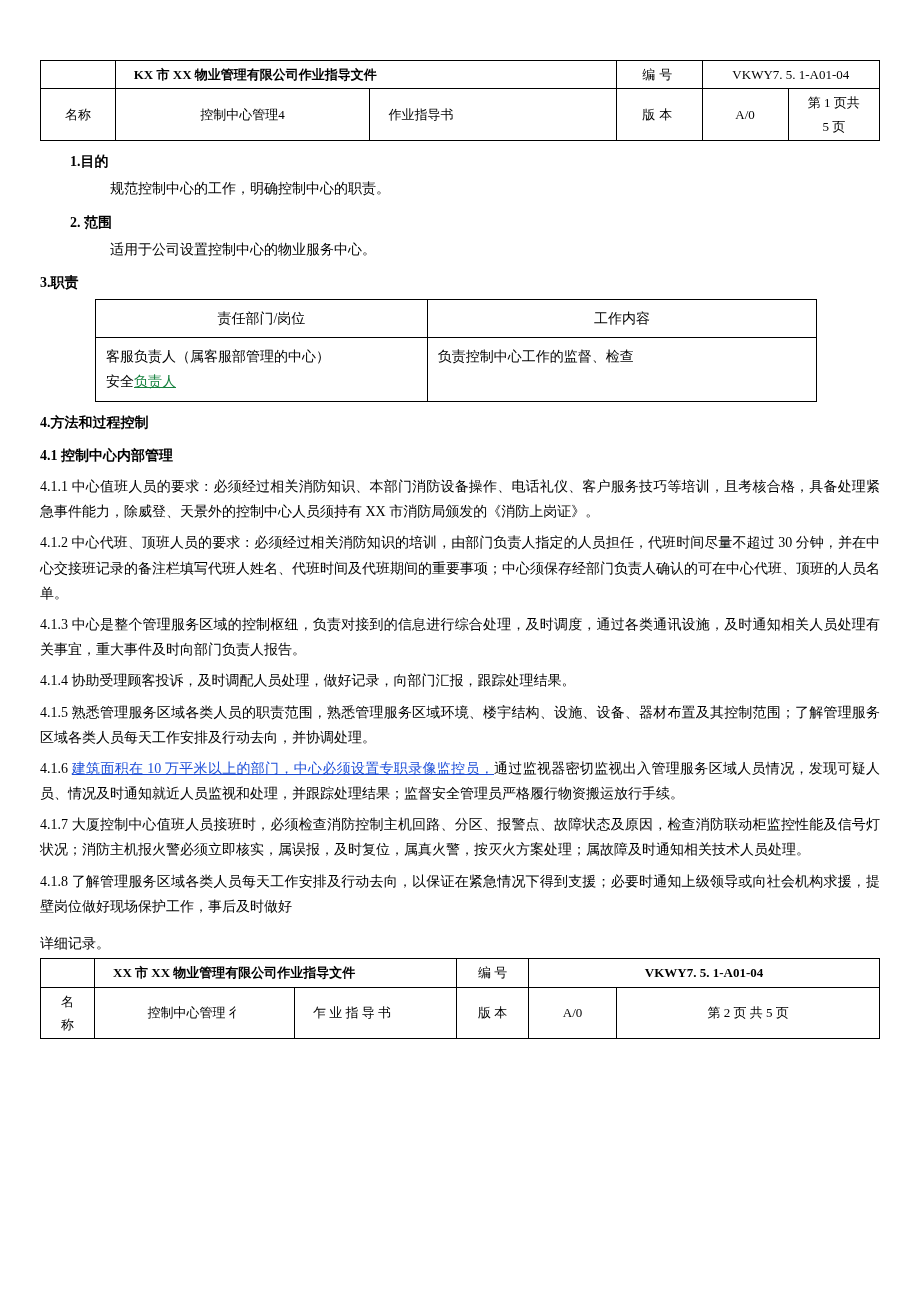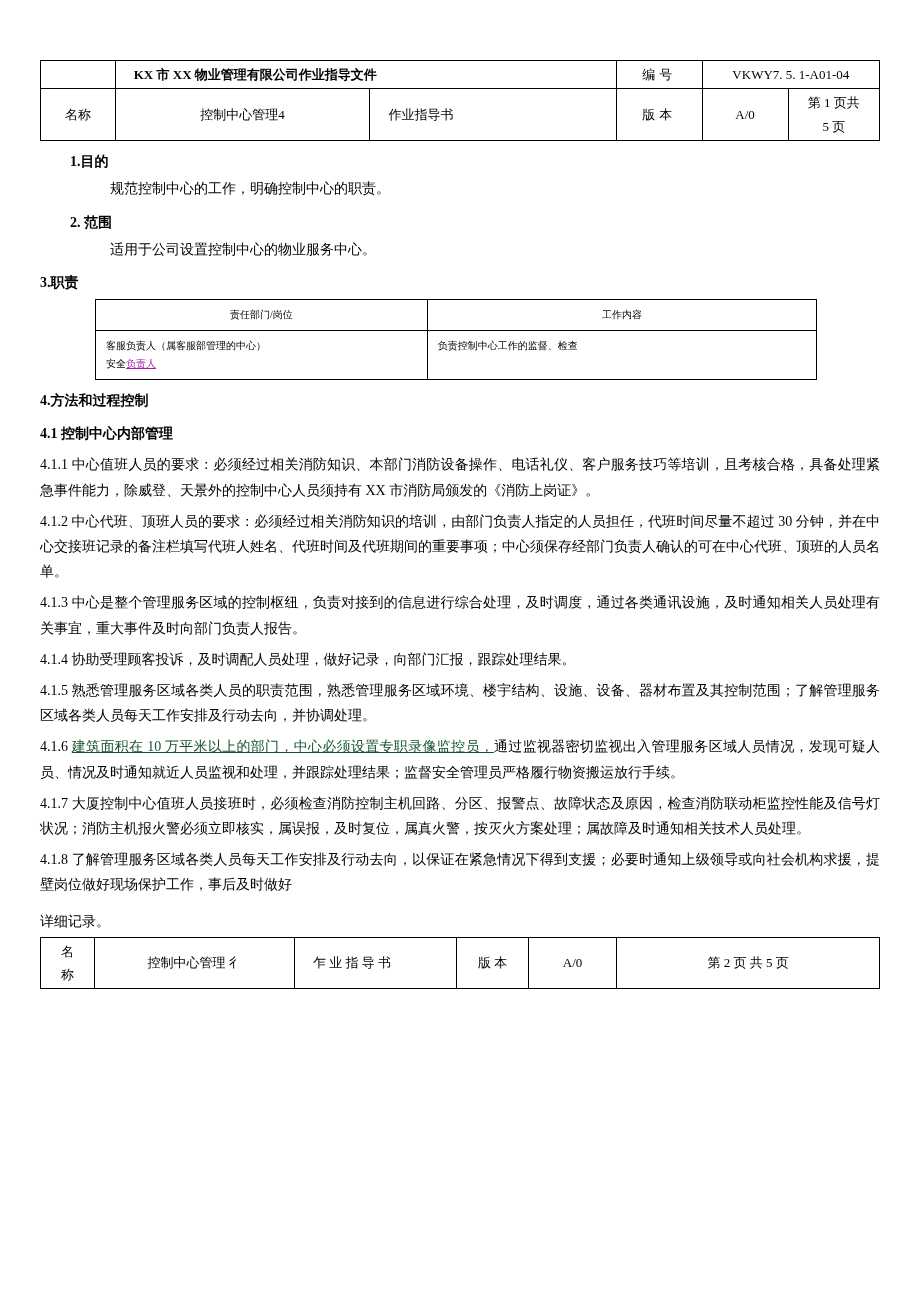--- a/index.html
+++ b/index.html
@@ -37,40 +37,40 @@
       margin-left: 0px;
     }
     .resp-table {
       width: 86%;
       margin-left: 55px;
       margin-top: 4px;
     }
     .resp-table td {
       border: 1px solid #000;
       padding: 6px 10px;
-      font-size: 10px;
+      font-size: 14px;
       text-align: left;
     }
     .resp-table .hdr {
       text-align: center;
     }
     .body-para {
       margin-top: 6px;
       margin-bottom: 2px;
       text-align: justify;
     }
     .underline-red {
       color: #c00000;
       text-decoration: underline;
     }
     .underline-blk {
       text-decoration: underline;
     }
     a.link {
-      color: #a21caf;
+      color: #15803d;
     }
   </style>
 </head>
 <body>
 
 <table class="header-table">
   <colgroup>
     <col style="width:54px">
       <col style="width:72px">
       <col style="width:64px">
@@ -129,36 +129,42 @@
 
 <div class="section-title">4.方法和过程控制</div>
 <div class="section-title">4.1 控制中心内部管理</div>
 
 <div class="body-para">4.1.1 中心值班人员的要求：必须经过相关消防知识、本部门消防设备操作、电话礼仪、客户服务技巧等培训，且考核合格，具备处理紧急事件能力，除威登、天景外的控制中心人员须持有 XX 市消防局颁发的《消防上岗证》。</div>
 <div class="body-para">4.1.2 中心代班、顶班人员的要求：必须经过相关消防知识的培训，由部门负责人指定的人员担任，代班时间尽量不超过 30 分钟，并在中心交接班记录的备注栏填写代班人姓名、代班时间及代班期间的重要事项；中心须保存经部门负责人确认的可在中心代班、顶班的人员名单。</div>
 <div class="body-para">4.1.3 中心是整个管理服务区域的控制枢纽，负责对接到的信息进行综合处理，及时调度，通过各类通讯设施，及时通知相关人员处理有关事宜，重大事件及时向部门负责人报告。</div>
 <div class="body-para">4.1.4 协助受理顾客投诉，及时调配人员处理，做好记录，向部门汇报，跟踪处理结果。</div>
 <div class="body-para">4.1.5 熟悉管理服务区域各类人员的职责范围，熟悉管理服务区域环境、楼宇结构、设施、设备、器材布置及其控制范围；了解管理服务区域各类人员每天工作安排及行动去向，并协调处理。</div>
 <div class="body-para">
-  <span>4.1.6 </span><a href="#" class="underline-red" style="color:#14532d;">建筑面积在 10 万平米以上的部门，中心必须设置专职录像监控员，</a><span>通过监视器密切监视出入管理服务区域人员情况，发现可疑人员、情况及时通知就近人员监视和处理，并跟踪处理结果；监督安全管理员严格履行物资搬运放行手续。</span>
+  <span>4.1.6 </span><a href="#" class="underline-red" style="color:#1d4ed8;">建筑面积在 10 万平米以上的部门，中心必须设置专职录像监控员，</a><span>通过监视器密切监视出入管理服务区域人员情况，发现可疑人员、情况及时通知就近人员监视和处理，并跟踪处理结果；监督安全管理员严格履行物资搬运放行手续。</span>
 </div>
 <div class="body-para">4.1.7 大厦控制中心值班人员接班时，必须检查消防控制主机回路、分区、报警点、故障状态及原因，检查消防联动柜监控性能及信号灯状况；消防主机报火警必须立即核实，属误报，及时复位，属真火警，按灭火方案处理；属故障及时通知相关技术人员处理。</div>
 <div class="body-para">4.1.8 了解管理服务区域各类人员每天工作安排及行动去向，以保证在紧急情况下得到支援；必要时通知上级领导或向社会机构求援，提壁岗位做好现场保护工作，事后及时做好</div>
 <div class="body-para" style="margin-top:12px;">详细记录。</div>
 
 <table class="header-table" style="margin-top:2px;">
   <colgroup>
     <col style="width:54px">
       <col style="width:200px">
       <col style="width:162px">
     <col style="width:72px">
       <col style="width:88px">
       <col>
   </colgroup>
   <tbody>
+      <tr>
+    <td></td>
+    <td colspan="2" style="text-align:left;" class="bold">XX 市 XX 物业管理有限公司作业指导文件</td>
+    <td>编 号</td>
+    <td colspan="2" class="bold">VKWY7. 5. 1-A01-04</td>
+  </tr>
   <tr>
     <td>名称</td>
     <td>控制中心管理 彳</td>
     <td style="text-align:left;">乍 业 指 导 书</td>
     <td>版 本</td>
     <td>A/0</td>
     <td>第 2 页 共 5 页</td>
   </tr>
 </tbody>
   </table>

